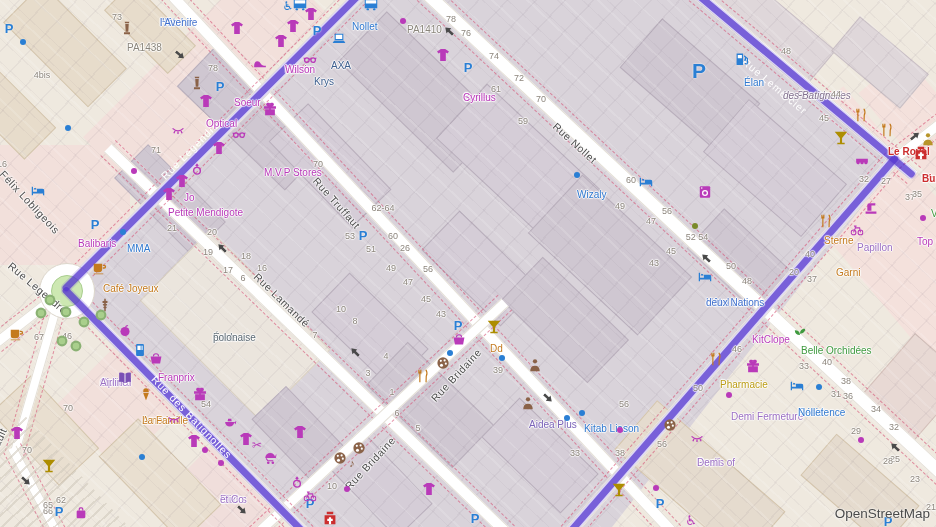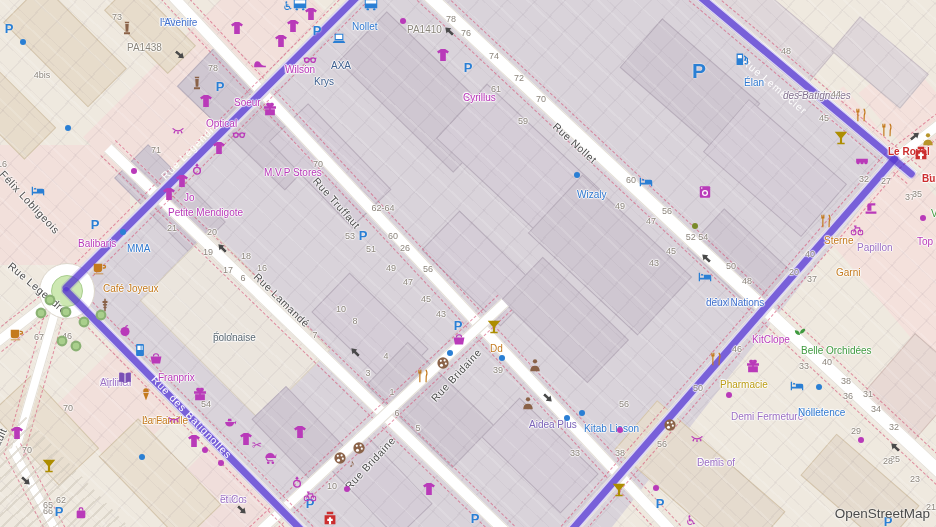--- a/index.html
+++ b/index.html
@@ -441,21 +441,21 @@
       <span class="hnum" style="left:910px;top:197px">37</span>
       <span class="hnum" style="left:917px;top:194px">35</span>
       <span class="hnum" style="left:810px;top:254px">40</span>
       <span class="hnum" style="left:794px;top:272px">20</span>
       <span class="hnum" style="left:812px;top:279px">37</span>
       <span class="hnum" style="left:737px;top:349px">46</span>
       <span class="hnum" style="left:698px;top:388px">50</span>
       <span class="hnum" style="left:804px;top:366px">33</span>
       <span class="hnum" style="left:827px;top:362px">40</span>
       <span class="hnum" style="left:846px;top:381px">38</span>
-      <span class="hnum" style="left:868px;top:394px">31</span>
+      <span class="hnum" style="left:836px;top:394px">31</span>
       <span class="hnum" style="left:848px;top:396px">36</span>
       <span class="hnum" style="left:876px;top:409px">34</span>
       <span class="hnum" style="left:856px;top:431px">29</span>
       <span class="hnum" style="left:894px;top:427px">32</span>
       <span class="hnum" style="left:895px;top:459px">25</span>
       <span class="hnum" style="left:888px;top:461px">28</span>
       <span class="hnum" style="left:915px;top:479px">23</span>
       <span class="hnum" style="left:931px;top:507px">21</span>
       <span class="hnum" style="left:172px;top:228px">21</span>
       <span class="hnum" style="left:212px;top:232px">20</span>

